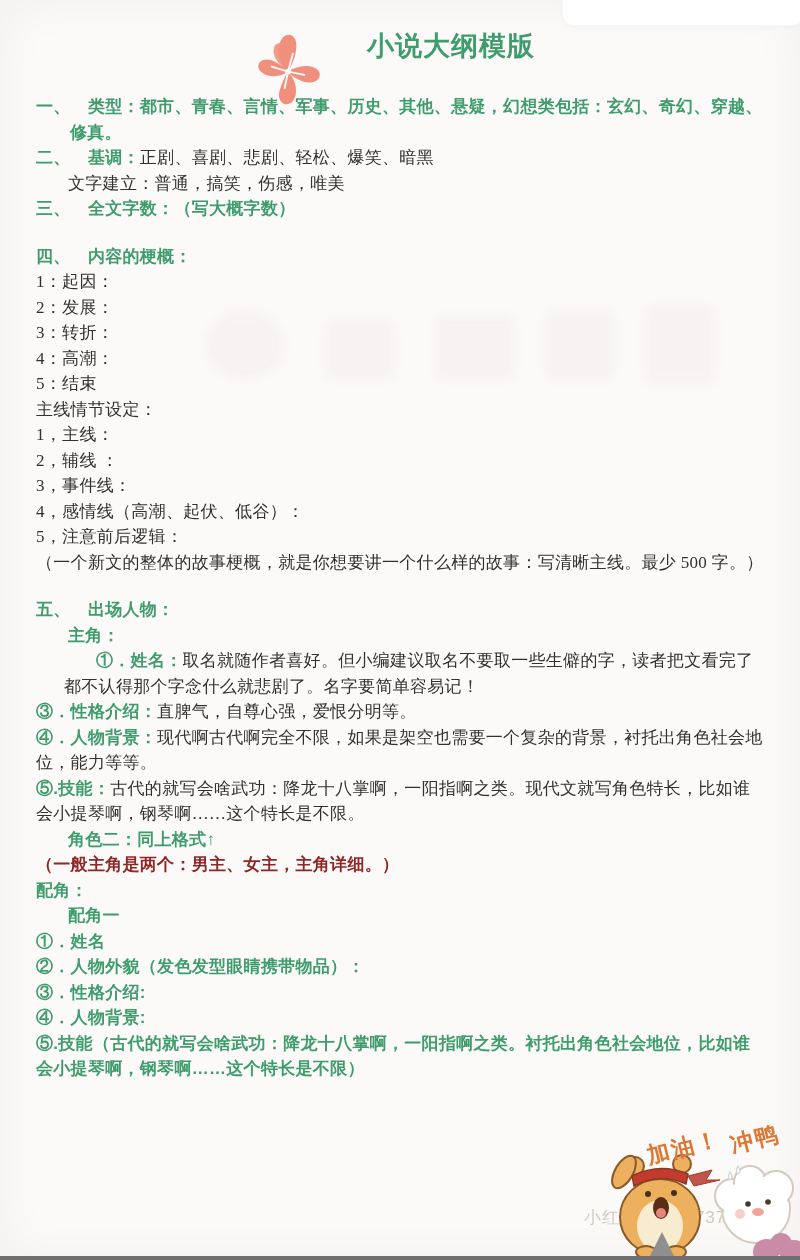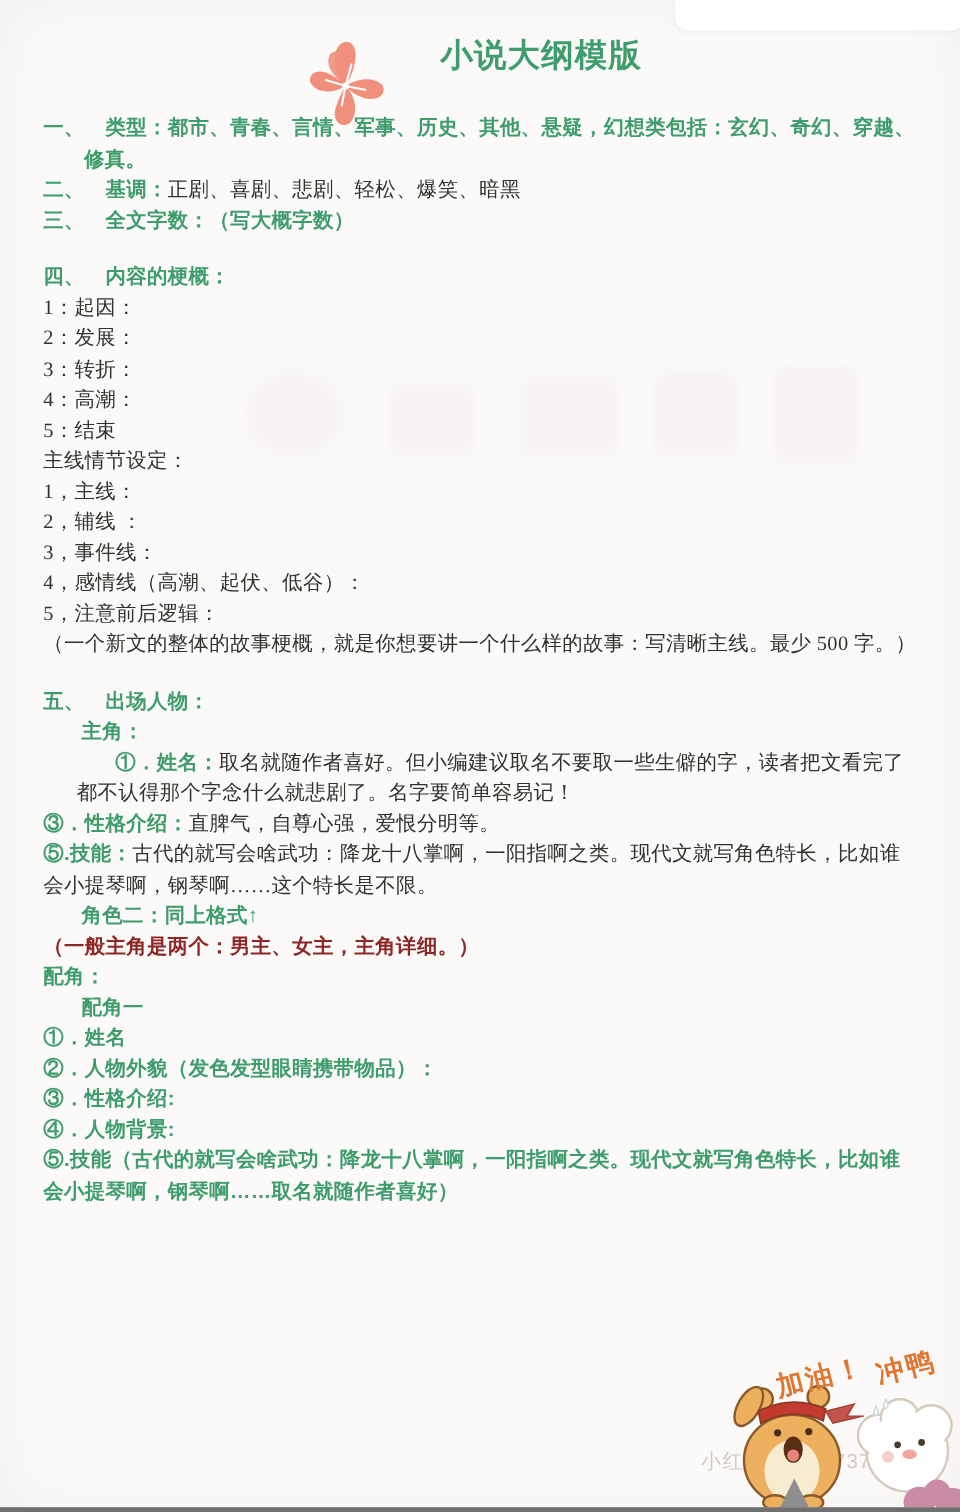--- a/index.html
+++ b/index.html
@@ -82,50 +82,52 @@
           <path d="M50 52 L30 46"></path>
         <circle cx="50" cy="52" r="3.5" fill="#fbfaf9" stroke="none"></circle>
       </g>
     </svg>
     <div class="page-title">小说大纲模版</div>
   </div>
 
   <div id="doc">
       <p class="para h-num"><span class="green">一、　类型：都市、青春、言情、军事、历史、其他、悬疑，幻想类包括：玄幻、奇幻、穿越、修真。</span></p>
       <p class="para h-num"><span class="green">二、　基调：</span><span class="black">正剧、喜剧、悲剧、轻松、爆笑、暗黑</span></p>
+      <p class="para indent1"><span class="black">文字建立：普通，搞笑，伤感，唯美</span></p>
       <p class="para h-num"><span class="green">三、　全文字数：（写大概字数）</span></p>
       <div class="gap"></div>
       <p class="para h-num"><span class="green">四、　内容的梗概：</span></p>
       <p class="para"><span class="black">1：起因：</span></p>
       <p class="para"><span class="black">2：发展：</span></p>
       <p class="para"><span class="black">3：转折：</span></p>
       <p class="para"><span class="black">4：高潮：</span></p>
       <p class="para"><span class="black">5：结束</span></p>
       <p class="para"><span class="black">主线情节设定：</span></p>
       <p class="para"><span class="black">1，主线：</span></p>
       <p class="para"><span class="black">2，辅线 ：</span></p>
       <p class="para"><span class="black">3，事件线：</span></p>
       <p class="para"><span class="black">4，感情线（高潮、起伏、低谷）：</span></p>
       <p class="para"><span class="black">5，注意前后逻辑：</span></p>
       <p class="para"><span class="black">（一个新文的整体的故事梗概，就是你想要讲一个什么样的故事：写清晰主线。最少 500 字。）</span></p>
       <div class="gap"></div>
       <p class="para h-num"><span class="green">五、　出场人物：</span></p>
       <p class="para indent1"><span class="green">主角：</span></p>
       <p class="para first-indent"><span class="green">①．姓名：</span><span class="black">取名就随作者喜好。但小编建议取名不要取一些生僻的字，读者把文看完了都不认得那个字念什么就悲剧了。名字要简单容易记！</span></p>
       <p class="para"><span class="green">③．性格介绍：</span><span class="black">直脾气，自尊心强，爱恨分明等。</span></p>
+      <p class="para"><span class="green">④．人物背景：</span><span class="black">现代啊古代啊完全不限，如果是架空也需要一个复杂的背景，衬托出角色社会地位，能力等等。</span></p>
       <p class="para"><span class="green">⑤.技能：</span><span class="black">古代的就写会啥武功：降龙十八掌啊，一阳指啊之类。现代文就写角色特长，比如谁会小提琴啊，钢琴啊……这个特长是不限。</span></p>
       <p class="para indent1"><span class="green">角色二：同上格式↑</span></p>
       <p class="para"><span class="red">（一般主角是两个：男主、女主，主角详细。）</span></p>
       <p class="para"><span class="green">配角：</span></p>
       <p class="para indent1"><span class="green">配角一</span></p>
       <p class="para"><span class="green">①．姓名</span></p>
       <p class="para"><span class="green">②．人物外貌（发色发型眼睛携带物品）：</span></p>
       <p class="para"><span class="green">③．性格介绍:</span></p>
       <p class="para"><span class="green">④．人物背景:</span></p>
-      <p class="para"><span class="green">⑤.技能（古代的就写会啥武功：降龙十八掌啊，一阳指啊之类。现代文就写角色特长，比如谁会小提琴啊，钢琴啊……取名就随作者喜好）</span></p>
+      <p class="para"><span class="green">⑤.技能（古代的就写会啥武功：降龙十八掌啊，一阳指啊之类。衬托出角色社会地位，比如谁会小提琴啊，钢琴啊……这个特长是不限）</span></p>
     </div>
 
   <div class="mid-watermark">
     <div class="blob" style="left:0;top:10px;width:80px;height:70px;border-radius:50%;"></div>
     <div class="blob" style="left:120px;top:20px;width:70px;height:60px;"></div>
     <div class="blob" style="left:230px;top:15px;width:80px;height:65px;"></div>
     <div class="blob" style="left:340px;top:10px;width:70px;height:70px;"></div>
     <div class="blob" style="left:440px;top:5px;width:70px;height:80px;"></div>
   </div>
 

